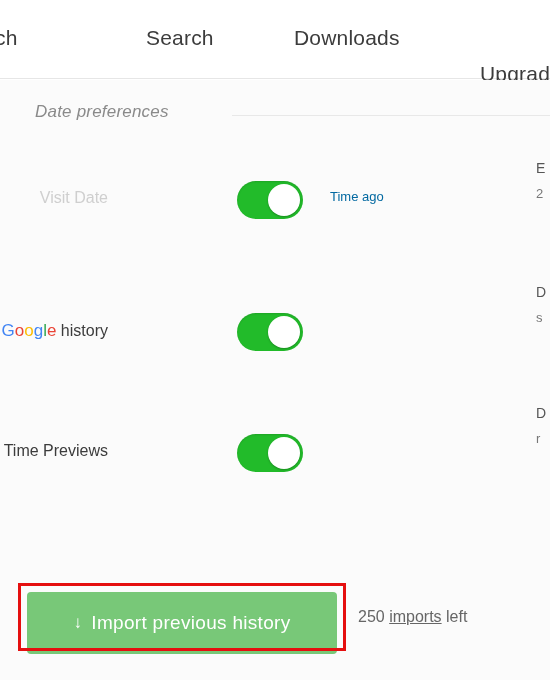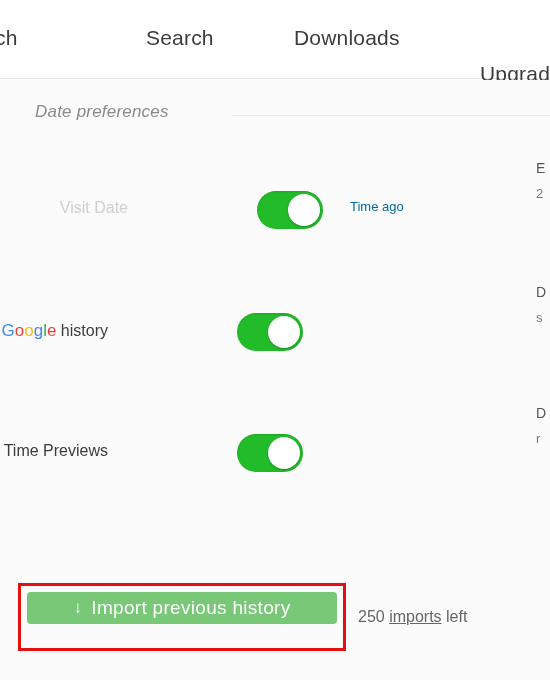--- a/index.html
+++ b/index.html
@@ -66,21 +66,21 @@
     background: #e8e8e8;
   }
 
   
   .row {
     position: absolute;
     left: 0;
     width: 420px;
     height: 44px;
   }
-  .row-1 { top: 108px; margin-left: 20px; }
+  .row-1 { top: 98px; }
   .row-2 { top: 230px; }
   .row-3 { top: 351px; }
 
   .row-label-left {
     position: absolute;
     right: 312px;
     top: 11px;
     font-size: 16px;
     color: #3c3c3c;
     white-space: nowrap;
@@ -152,21 +152,21 @@
     height: 68px;
     border: 3px solid #e50f0f;
     box-sizing: border-box;
     background: transparent;
   }
   .import-btn {
     position: absolute;
     left: 27px;
     top: 512px;
     width: 310px;
-    height: 32px;
+    height: 62px;
     border: none;
     border-radius: 4px;
     background: #78c878;
     color: #ffffff;
     font-size: 19px;
     font-family: "Liberation Sans", sans-serif;
     letter-spacing: 0.3px;
     cursor: pointer;
     text-align: center;
     padding: 0;

